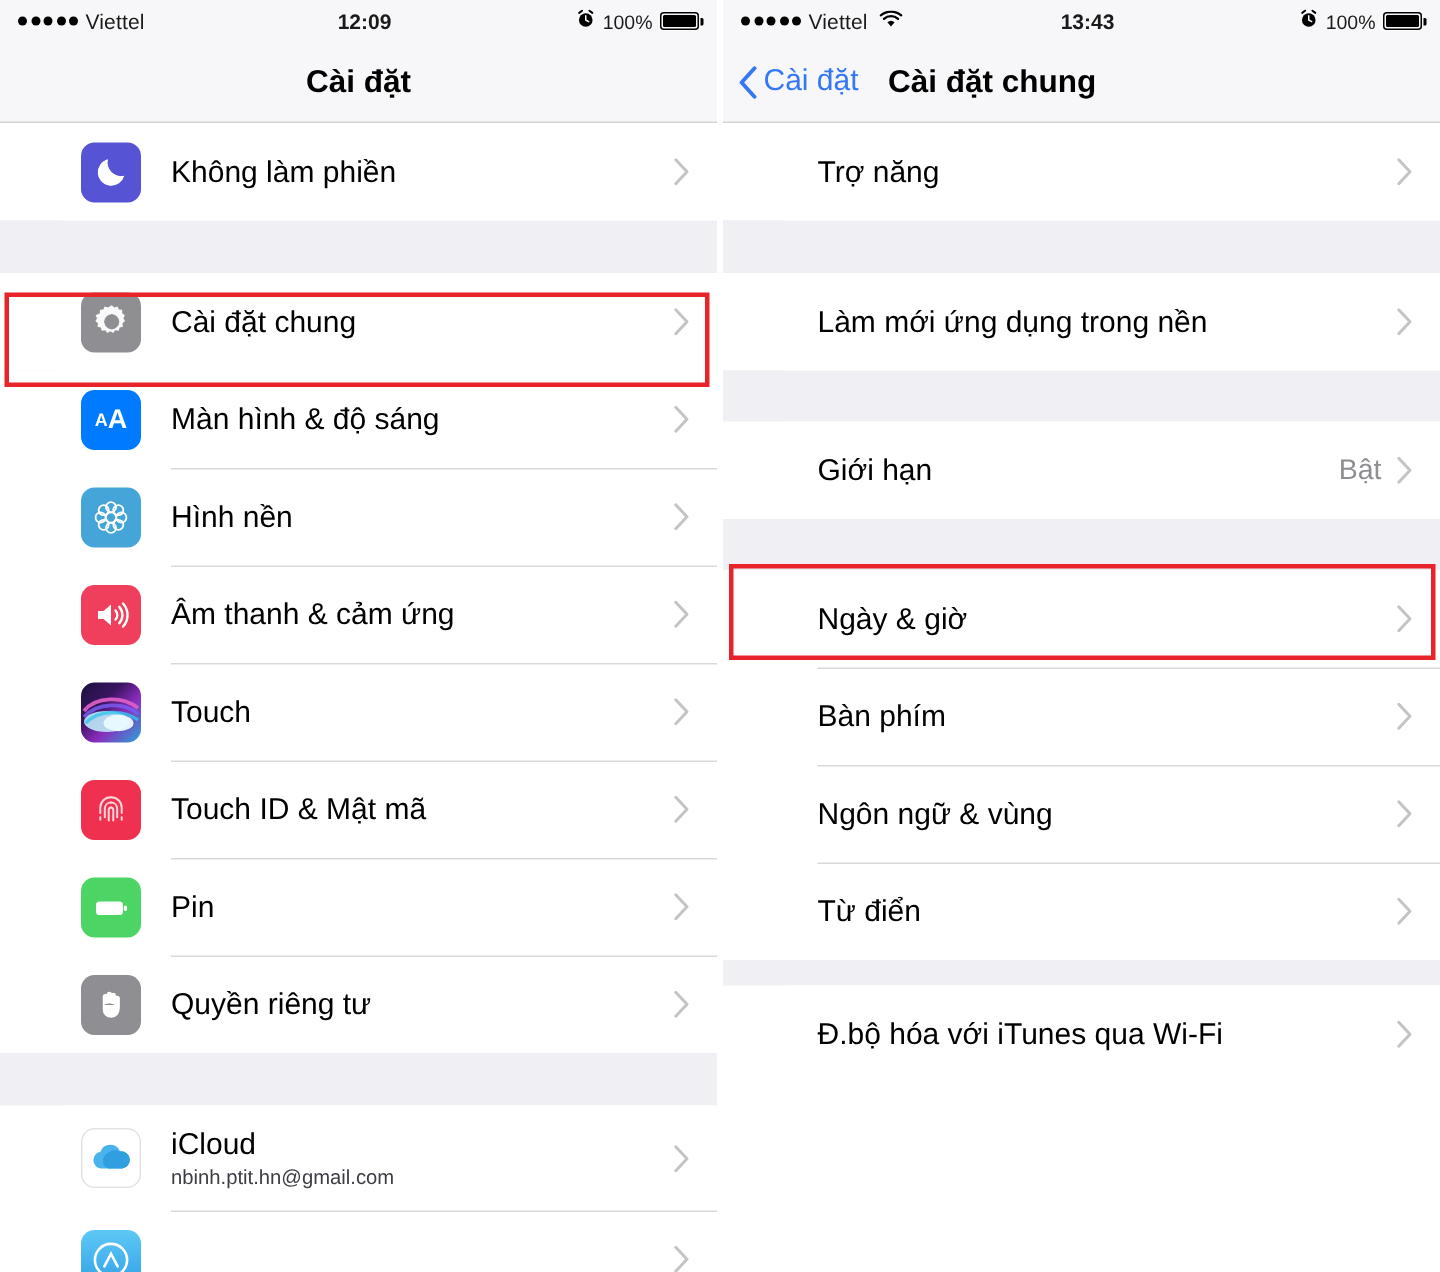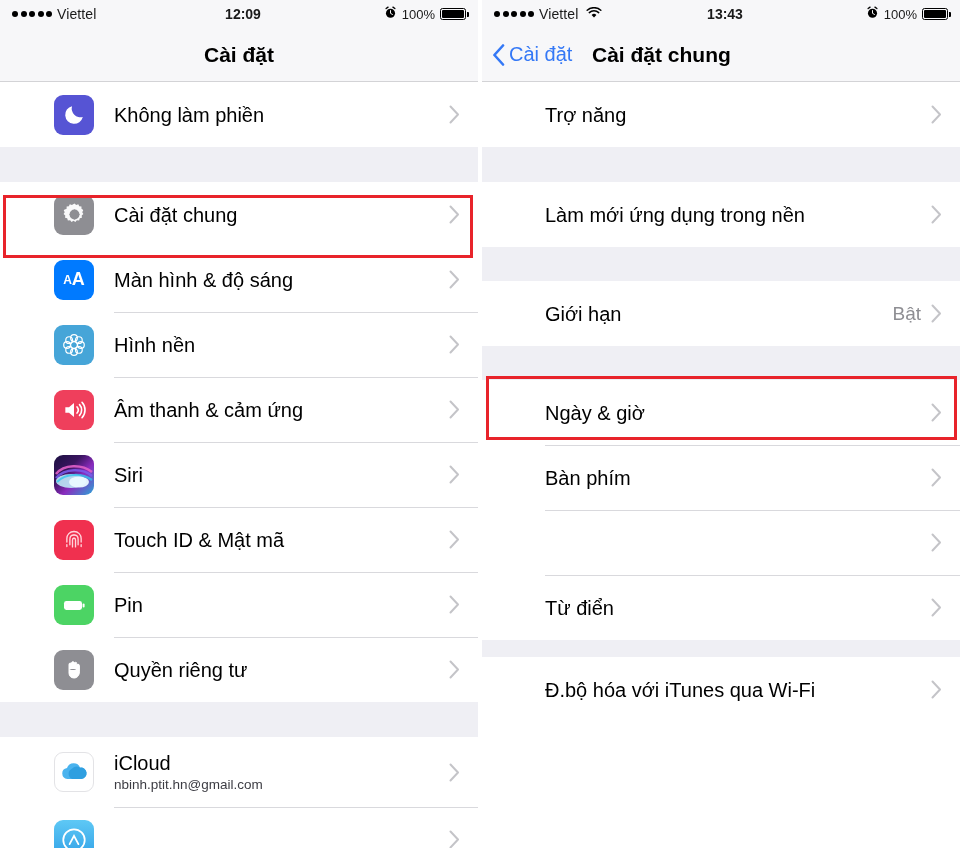--- a/index.html
+++ b/index.html
@@ -288,21 +288,21 @@
           <div class="icon ic-siri">
             <svg width="40" height="40" viewBox="0 0 40 40">
               <ellipse cx="17" cy="26" rx="15" ry="7" fill="#bfe9f7" opacity=".9"></ellipse>
               <ellipse cx="25" cy="27" rx="10" ry="5.5" fill="#eafaff" opacity=".95"></ellipse>
               <path d="M2 19 C10 9, 28 9, 38 17" stroke="#e060c8" stroke-width="2.6" fill="none" opacity=".9"></path>
               <path d="M2 23 C11 13, 29 13, 38 21" stroke="#7a5cf0" stroke-width="2.4" fill="none" opacity=".85"></path>
               <path d="M3 27 C12 18, 28 18, 38 25" stroke="#35c6ef" stroke-width="2.2" fill="none" opacity=".8"></path>
             </svg>
           </div>
           <div class="labelwrap">
-              <span class="label">Siri</span>
+              <span class="label">Touch</span>
             </div>
           <div class="spacer"></div>
           <span class="chev">
               <svg width="11" height="19" viewBox="0 0 11 19">
                 <path d="M1.5 1.5 L9 9.5 L1.5 17.5" stroke="#c4c4c8" stroke-width="2" fill="none" stroke-linecap="round" stroke-linejoin="round"></path>
               </svg>
             </span>
         </div>
 
         <div class="row">
@@ -525,20 +525,23 @@
               <span class="label">Bàn phím</span>
             </div>
           <div class="spacer"></div>
           <span class="chev">
               <svg width="11" height="19" viewBox="0 0 11 19">
                 <path d="M1.5 1.5 L9 9.5 L1.5 17.5" stroke="#c4c4c8" stroke-width="2" fill="none" stroke-linecap="round" stroke-linejoin="round"></path>
               </svg>
             </span>
         </div>
         <div class="row">
+          <div class="labelwrap">
+              <span class="label">Ngôn ngữ &amp; vùng</span>
+            </div>
           <div class="spacer"></div>
           <span class="chev">
               <svg width="11" height="19" viewBox="0 0 11 19">
                 <path d="M1.5 1.5 L9 9.5 L1.5 17.5" stroke="#c4c4c8" stroke-width="2" fill="none" stroke-linecap="round" stroke-linejoin="round"></path>
               </svg>
             </span>
         </div>
         <div class="row">
           <div class="labelwrap">
               <span class="label">Từ điển</span>

